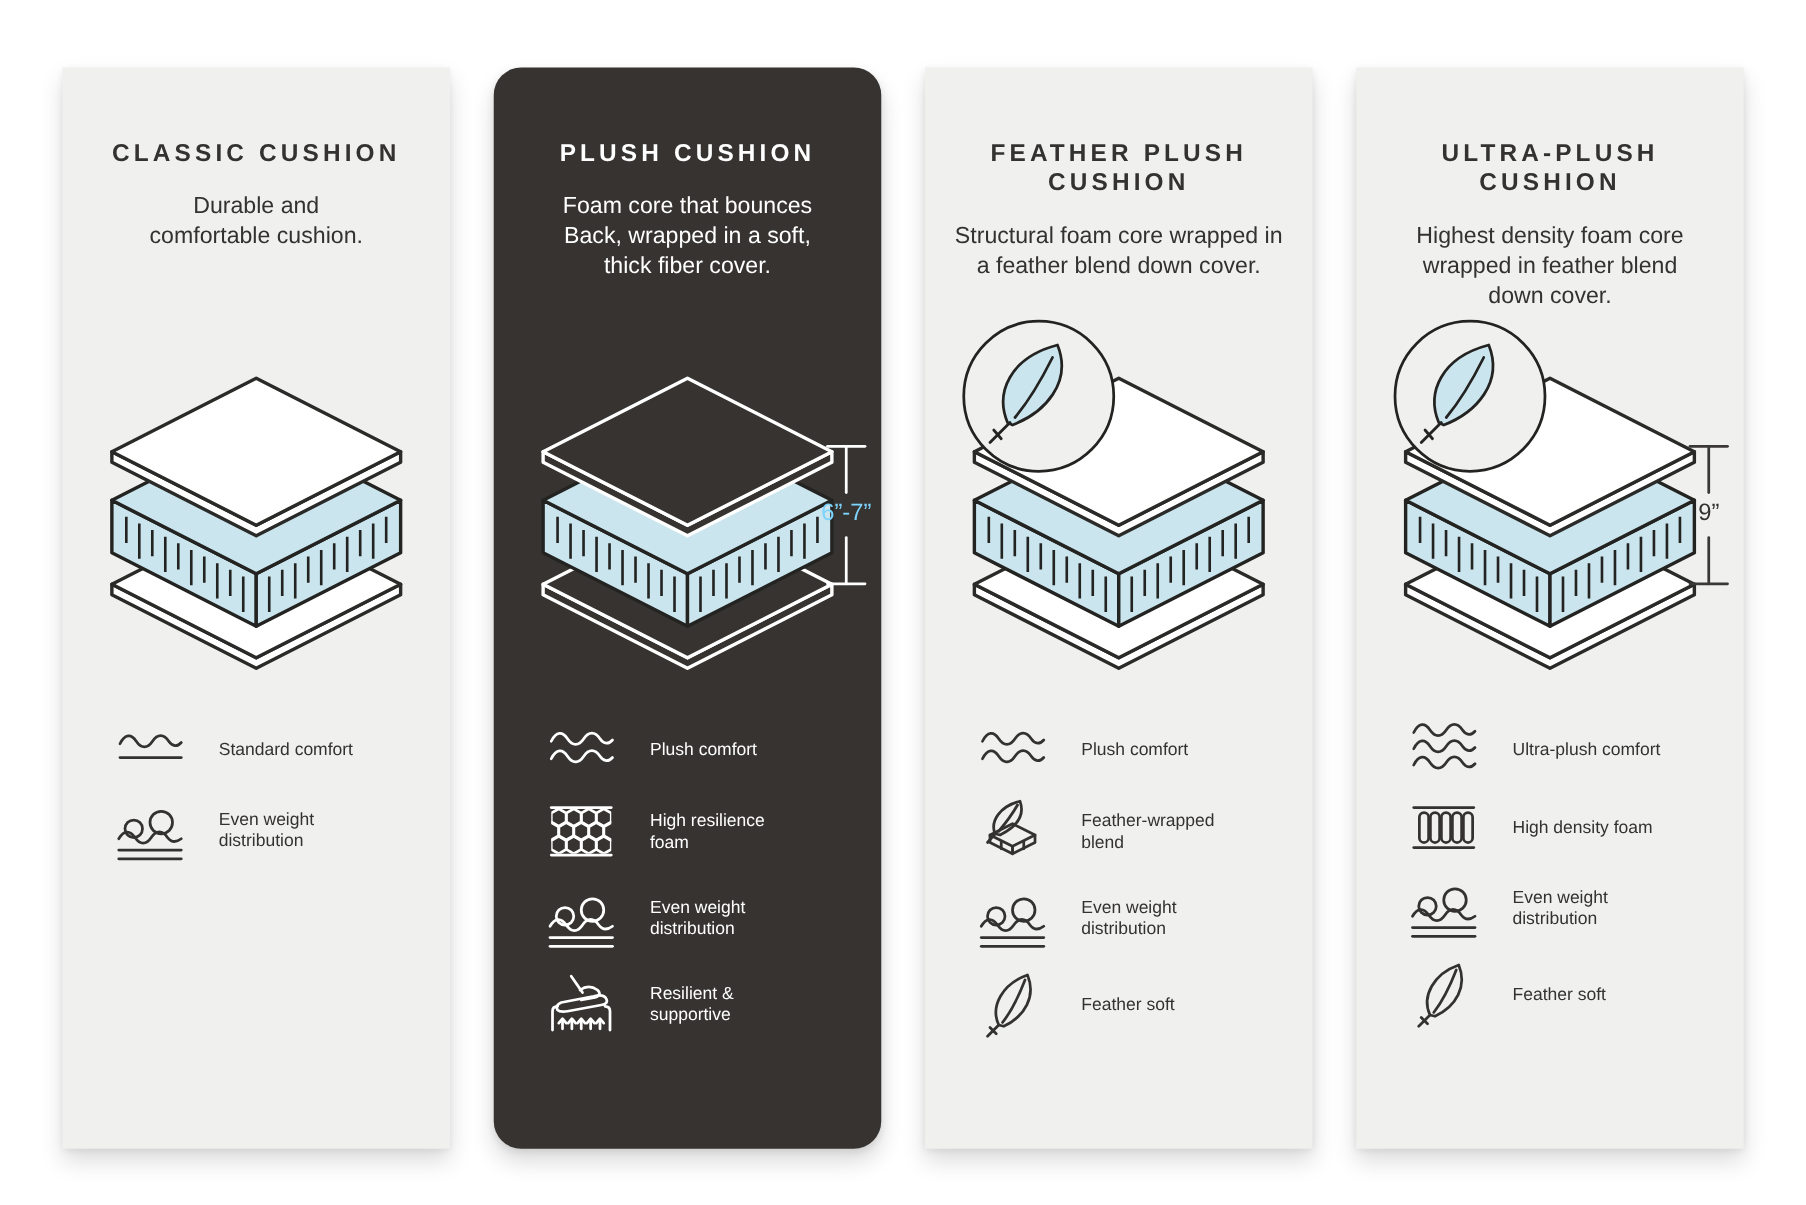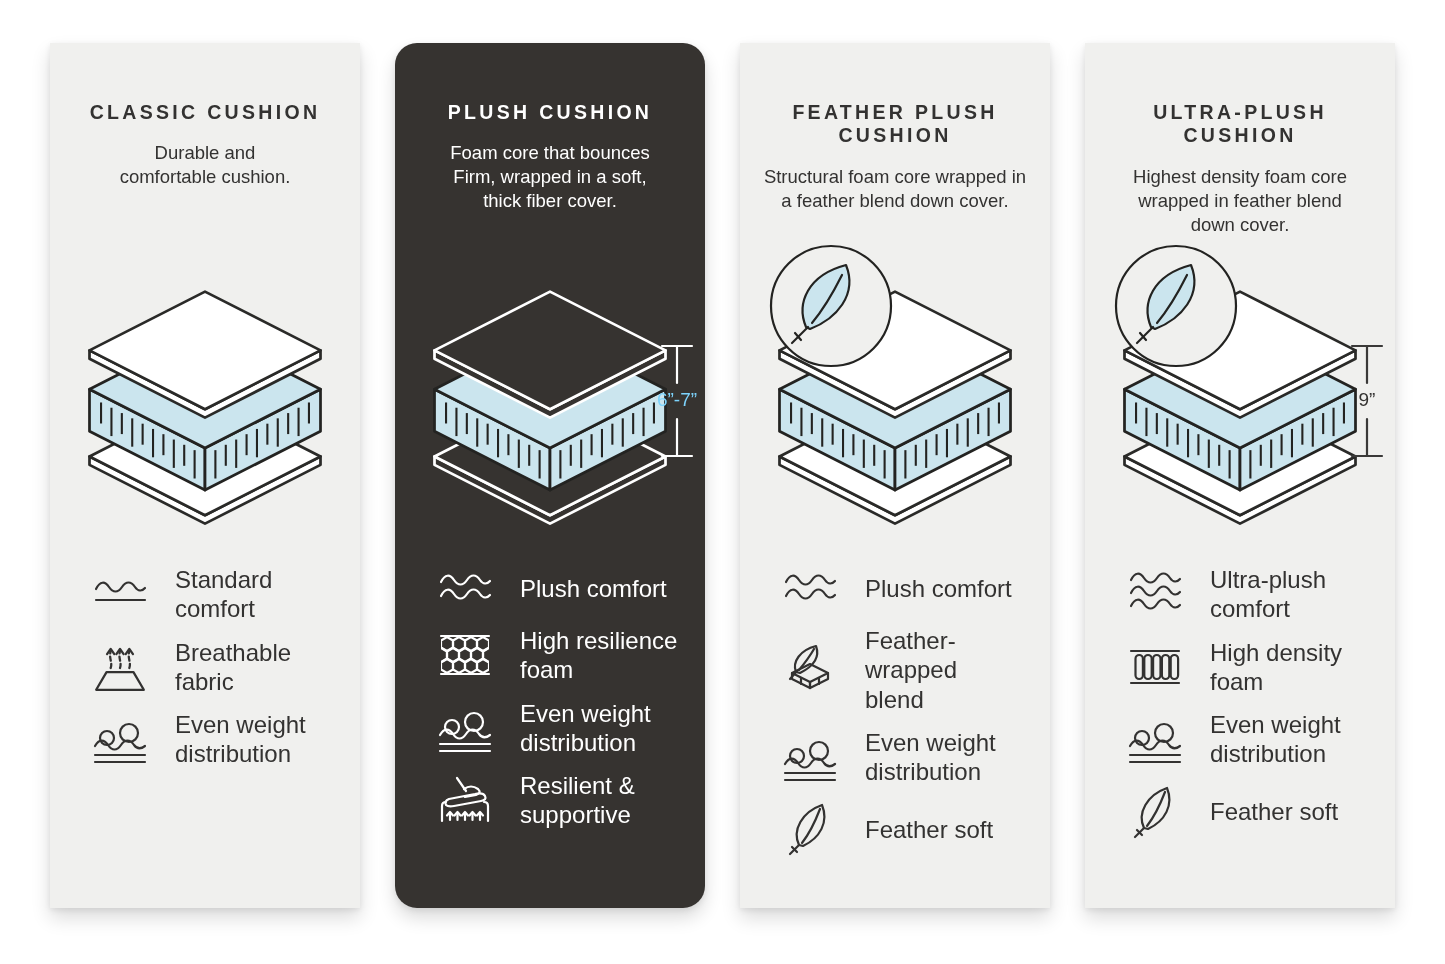--- a/index.html
+++ b/index.html
@@ -1,38 +1,38 @@
 <!DOCTYPE html>
 <html><head>
 <meta charset="utf-8">
 <style>
   html,body{margin:0;padding:0;background:#ffffff;}
   body{width:1445px;height:964px;overflow:hidden;font-family:"Liberation Sans","DejaVu Sans",sans-serif;}
-  .row{display:flex;justify-content:center;gap:35px;padding-top:43px;}
+  .row{display:flex;justify-content:center;gap:35px;padding-top:54px;}
   .panel{width:310px;height:865px;position:relative;box-shadow:0 10px 18px rgba(0,0,0,.14),0 2px 6px rgba(0,0,0,.08);}
   .panel.light{background:#f0f0ee;color:#333231;}
   .panel.dark{background:#363330;color:#ffffff;border-radius:22px;}
   .panel-title{margin:58px 16px 0;text-align:center;font-size:19.5px;font-weight:bold;letter-spacing:.17em;line-height:1.2;white-space:pre-line;}
   .panel-desc{margin:17px auto 0;text-align:center;font-size:18.5px;line-height:1.3;white-space:pre-line;}
   .panel:nth-child(1) .panel-desc{max-width:232px;}
   .panel:nth-child(2) .panel-desc{max-width:222px;}
   .panel:nth-child(3) .panel-desc{max-width:286px;}
   .panel:nth-child(4) .panel-desc{max-width:252px;}
   .illus{position:absolute;top:236px;left:0;right:0;height:262px;}
   .cushion-svg{display:block;margin:0 auto;}
   .badge{position:absolute;left:28px;top:-36px;}
   .measure{position:absolute;width:48px;top:64px;right:4px;}
   .measure-label{position:absolute;top:46px;left:50%;transform:translate(-50%,0);font-size:19px;white-space:nowrap;}
   .panel.light .measure-label{color:#333231;}
   .panel.dark .measure-label{color:#7dd3fc;}
   .features{position:absolute;top:522px;left:40px;right:12px;}
   .feature{display:flex;align-items:center;gap:25px;min-height:47px;margin-bottom:14px;}
   .f-icon{flex:0 0 60px;width:60px;display:flex;justify-content:center;align-items:center;}
   .f-icon svg *{fill:none;stroke:currentColor;stroke-width:2.2;stroke-linecap:round;stroke-linejoin:round;}
-  .f-label{font-size:24px;line-height:1.22;white-space:pre-line;}
+  .f-label{font-size:14px;line-height:1.22;white-space:pre-line;}
 </style>
 </head>
 <body>
 
 <div class="row">
   <section class="panel light">
     <h2 class="panel-title">CLASSIC CUSHION</h2>
     <p class="panel-desc">Durable and
 comfortable cushion.</p>
     <div class="illus">
@@ -78,55 +78,41 @@
   <div class="feature">
     <span class="f-icon">
             <svg viewBox="0 0 56 40" width="58" height="40">
               <path d="M4 15 c4 -8 9 -8 13 -2 c4 6 9 6 13 0 c4 -6 9 -6 13 0 c3 4.5 7 4.5 10 1"></path>
               <path d="M4 26 L53 26"></path>
             </svg>
           </span>
     <span class="f-label">Standard comfort</span>
   </div>
 
-  <div class="feature">
-    <span class="f-icon">
-            <svg viewBox="0 0 56 52" width="58" height="54">
-              <path d="M5 48 L15 31 L41 31 L51 48 Z"></path>
-              <path d="M19 27 C21 22 17 17 19 11" stroke-dasharray="4 3.2"></path>
-              <path d="M15.5 13.5 L19 8.5 L22.5 13.5"></path>
-              <path d="M28 27 C30 22 26 17 28 11" stroke-dasharray="4 3.2"></path>
-              <path d="M24.5 13.5 L28 8.5 L31.5 13.5"></path>
-              <path d="M37 27 C39 22 35 17 37 11" stroke-dasharray="4 3.2"></path>
-              <path d="M33.5 13.5 L37 8.5 L40.5 13.5"></path>
-            </svg>
-          </span>
-    <span class="f-label">Breathable fabric</span>
-  </div>
 
   <div class="feature">
     <span class="f-icon">
             <svg viewBox="0 0 56 54" width="58" height="54">
               <circle cx="15" cy="26" r="7"></circle>
               <circle cx="37" cy="21" r="9"></circle>
               <path d="M3 34 c4 -7 9 -7 13 -1 c4 6 9 6 13 0 c4 -6 9 -6 13 0 c3 4 7 4 11 1"></path>
               <path d="M3 43 H53"></path>
               <path d="M3 50 H53"></path>
             </svg>
           </span>
     <span class="f-label">Even weight
 distribution</span>
   </div>
 </div>
   </section>
 
   <section class="panel dark">
     <h2 class="panel-title">PLUSH CUSHION</h2>
     <p class="panel-desc">Foam core that bounces
-Firm, wrapped in a soft,
+Back, wrapped in a soft,
 thick fiber cover.</p>
     <div class="illus">
         <svg class="cushion-svg" viewBox="0 0 240 240" width="252" height="252">
           <g stroke="#ffffff" stroke-width="2.6" fill="#363330" stroke-linejoin="round">
             <polygon points="10,169 10,177 120,233 230,177 230,169 120,225"></polygon>
             <polygon points="120,113 230,169 120,225 10,169"></polygon>
           </g>
           <g stroke="#232321" stroke-width="2.6" fill="#cbe5ee" stroke-linejoin="round">
             <polygon points="10,105 10,145 120,201 120,161"></polygon>
             <polygon points="230,105 230,145 120,201 120,161"></polygon>

